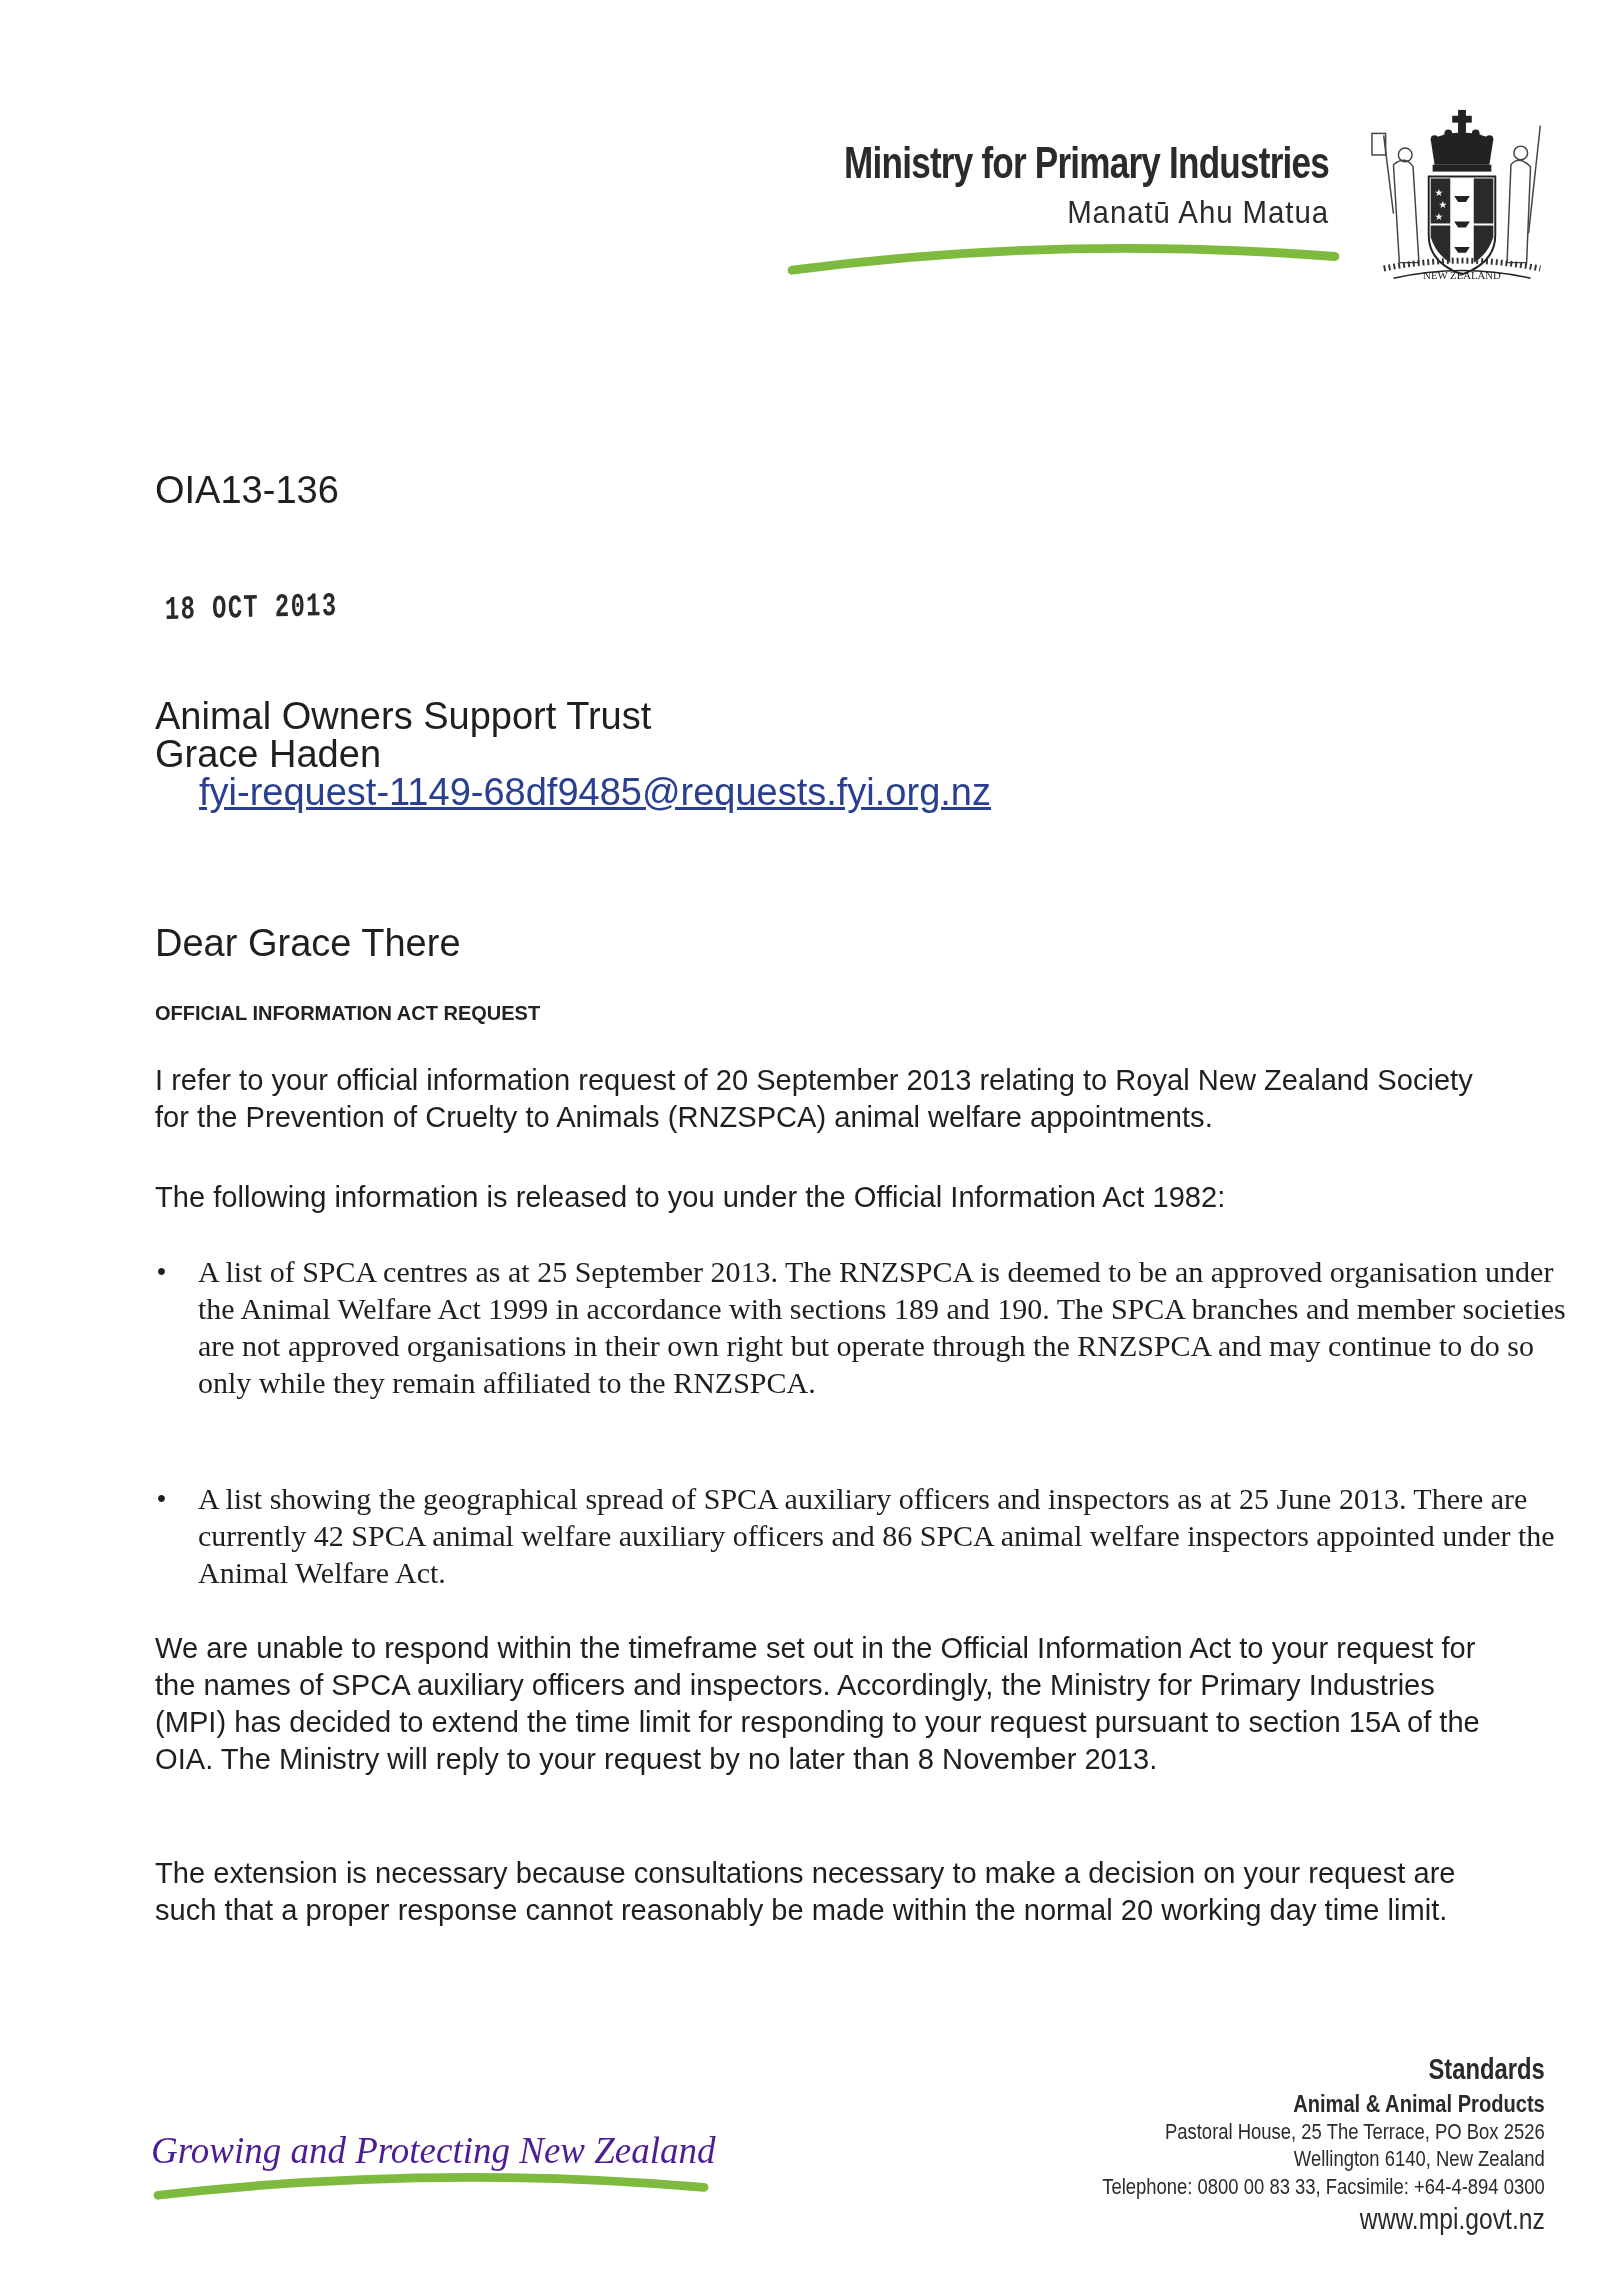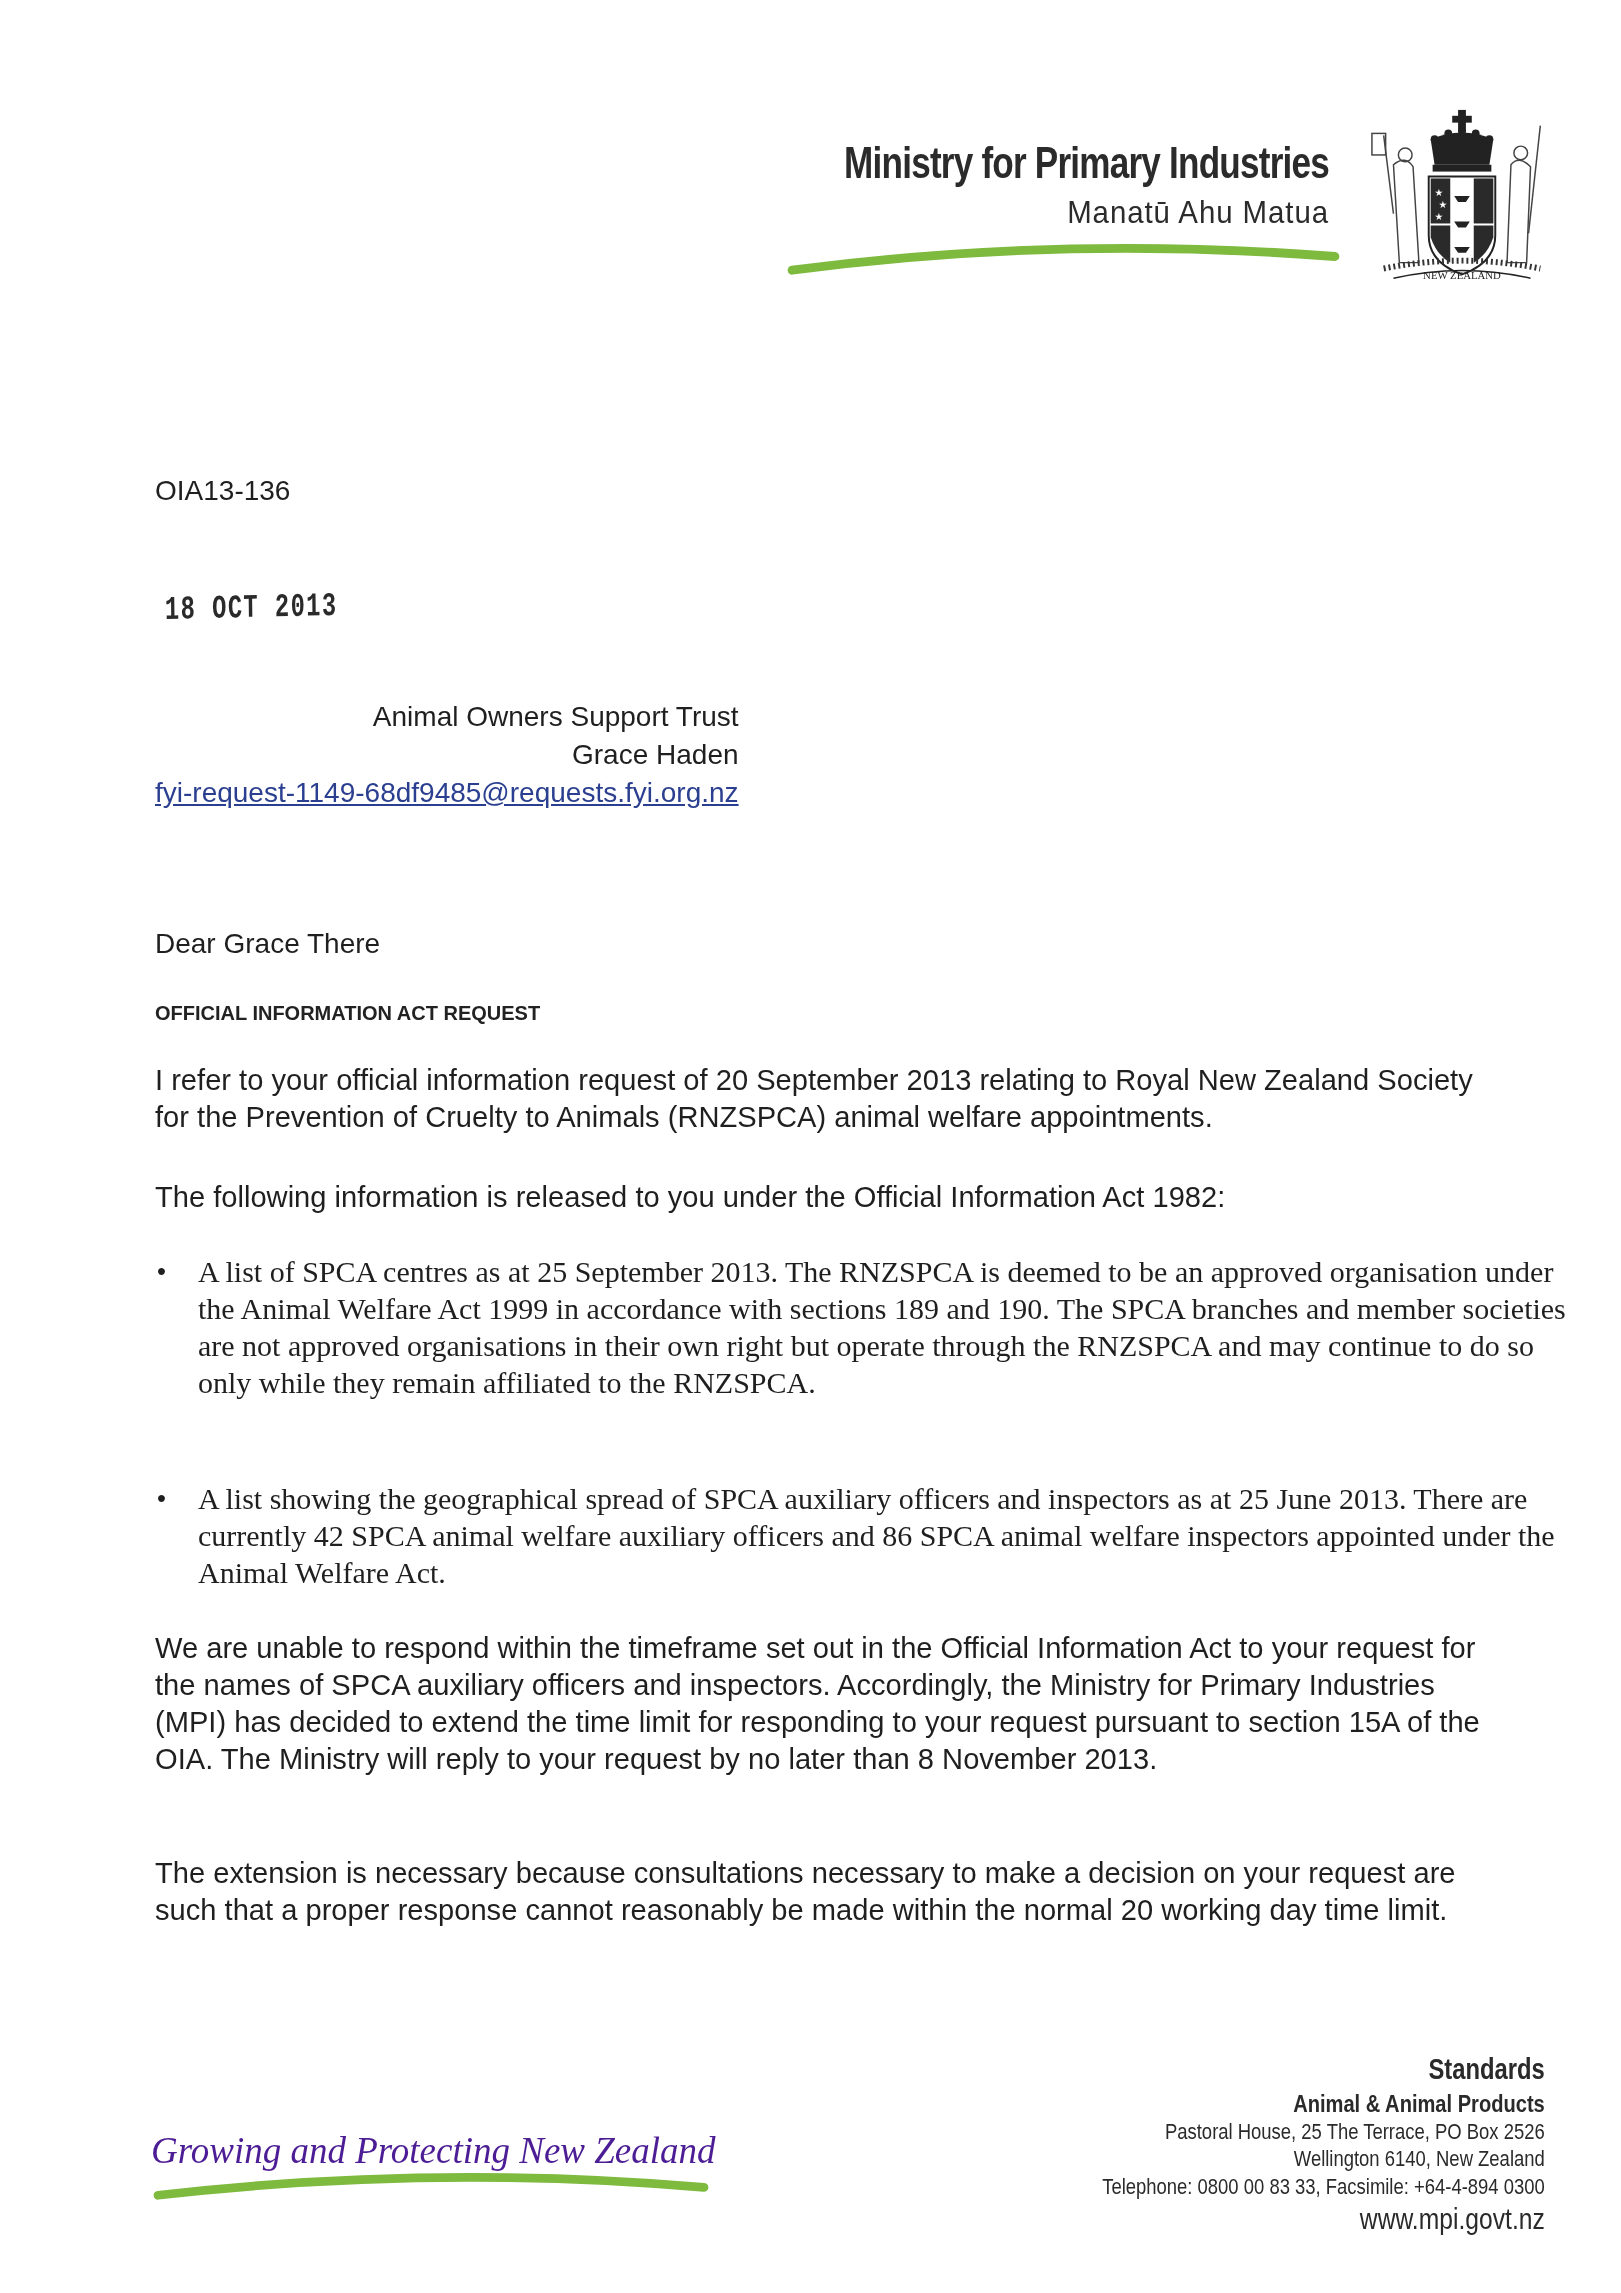--- a/index.html
+++ b/index.html
@@ -38,43 +38,43 @@
       transform: scaleX(0.92);
       transform-origin: right center;
       color: #2b2b2b;
       white-space: nowrap;
     }
     .swoosh-top { left: 784px; top: 233px; width: 559px; height: 49px; }
     .crest { left: 1364px; top: 106px; width: 196px; height: 186px; }
 
     
     .text {
-      font-size: 28px;
+      font-size: 38px;
       line-height: 37px;
       color: #1f1f1f;
-      text-align: right;
     }
     .ref { left: 155px; top: 472px; }
     .stamp {
       left: 165px; top: 592px;
       font-family: "Liberation Mono", monospace;
       font-size: 33px;
       font-weight: bold;
       transform: scaleX(0.72) rotate(-1deg);
       transform-origin: left center;
       color: #2a2a2a;
       letter-spacing: 2px;
       white-space: nowrap;
     }
     .addr { left: 155px; top: 698px; }
     .addr div { height: 38px; }
     .email {
       color: #2a3f8f;
       text-decoration: underline;
       cursor: pointer;
+      margin-left: 44px;
     }
     .salutation { left: 155px; top: 925px; }
     .heading {
       left: 155px; top: 1002px;
       font-weight: bold;
       font-size: 20px;
       color: #222;
     }
     .para {
       left: 155px; width: 1392px;

